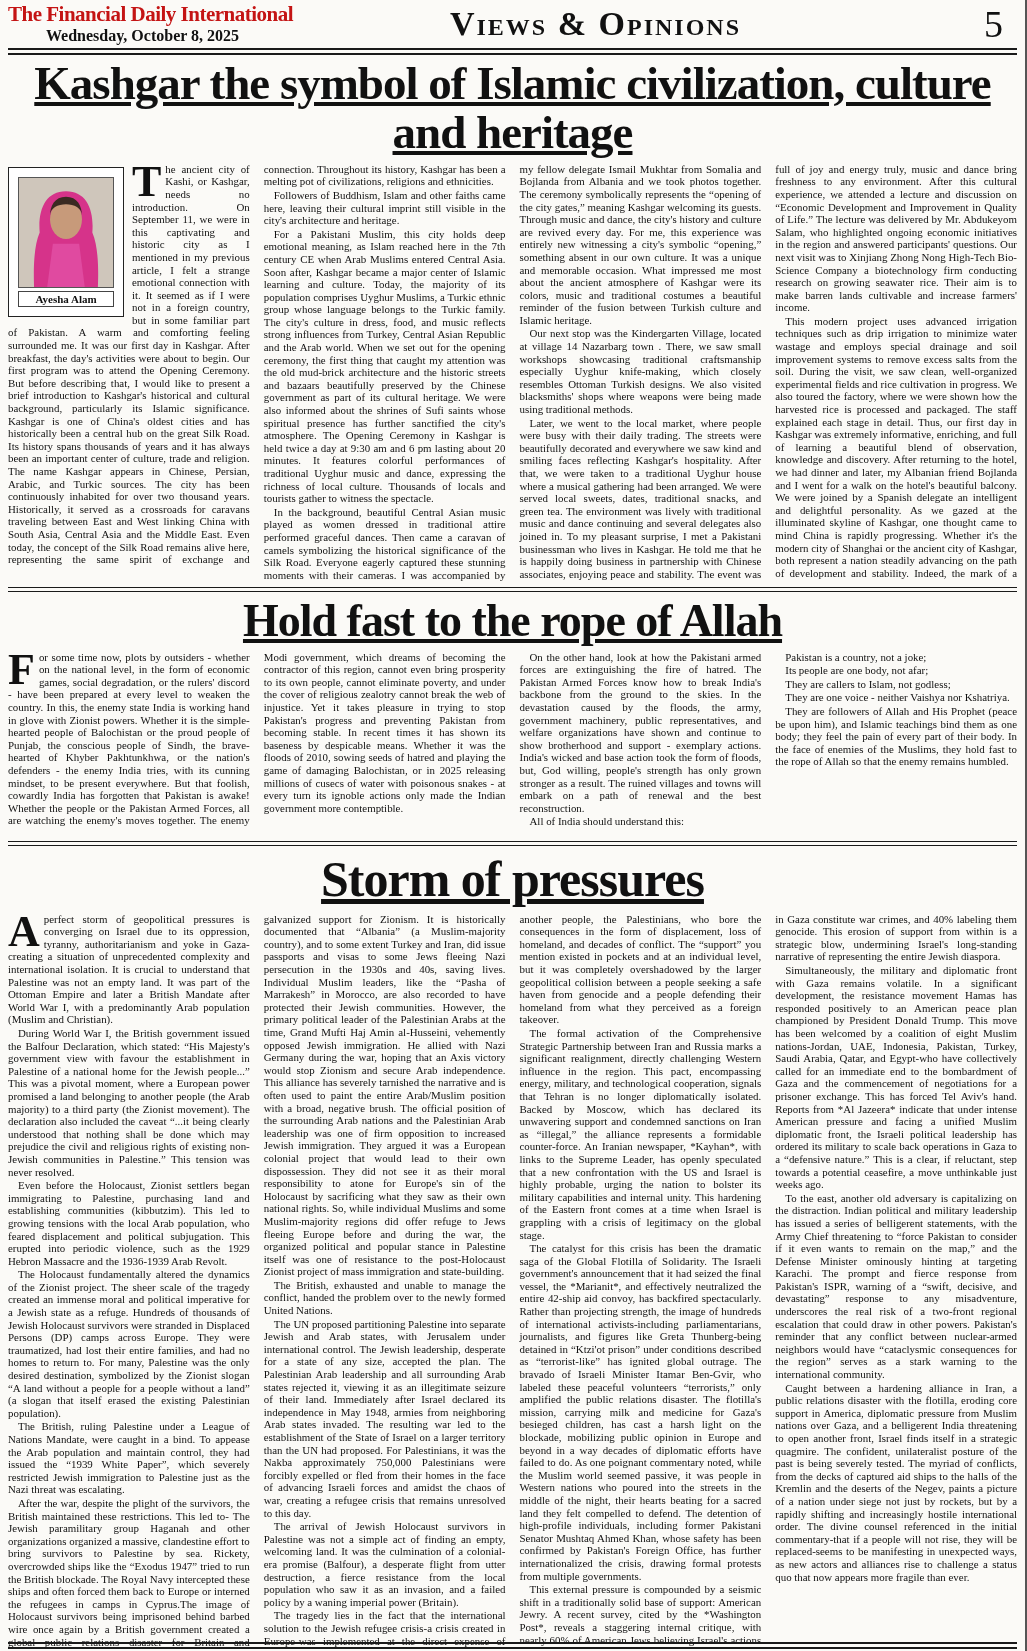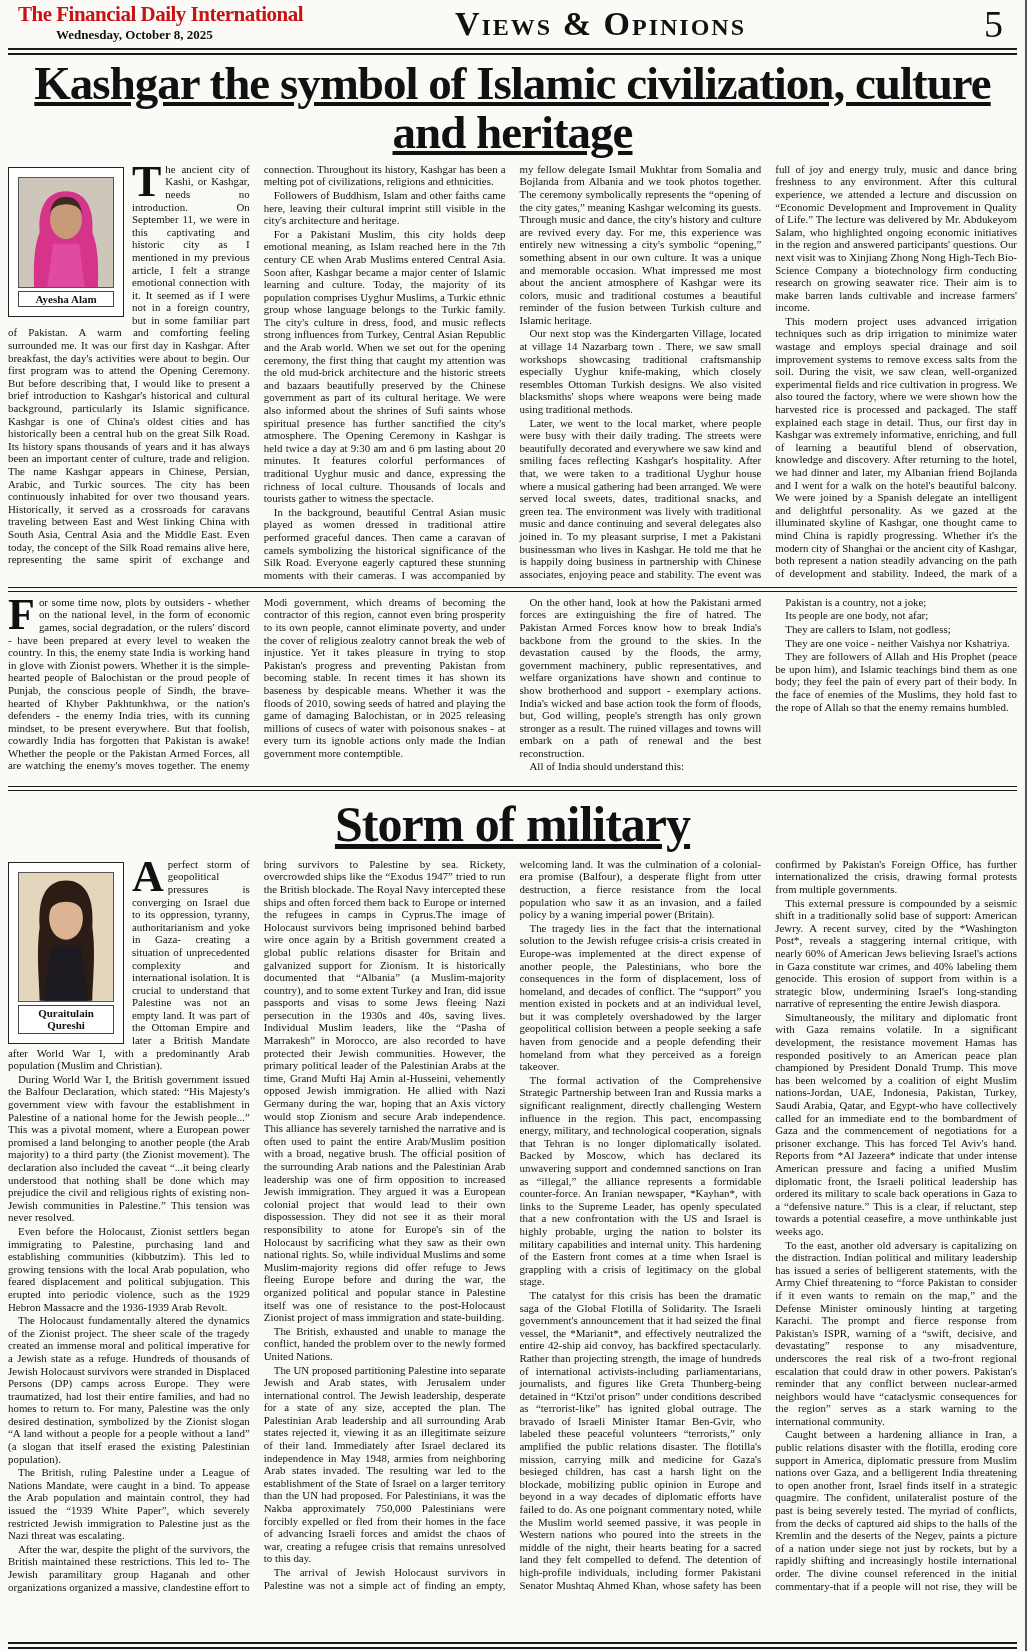--- a/index.html
+++ b/index.html
@@ -10,23 +10,23 @@
     background:#fbfaf7;
     color:#111;
     font-family:"Liberation Serif","DejaVu Serif",serif;
     overflow:hidden;
     box-sizing:border-box;
     padding:4px 8px 0 8px;
     border-right:2px solid #555;
   }
   
   .masthead{display:flex;align-items:flex-start;justify-content:space-between;height:42px;}
-  .mast-left{width:300px;margin-left:10px;}
+  .mast-left{width:300px;}
   .mast-title{font-weight:bold;font-size:21px;letter-spacing:-0.5px;line-height:1.0;}
-  .mast-date{font-weight:bold;font-size:13px;padding-left:38px;margin-top:2px;}
+  .mast-date{font-weight:bold;font-size:16px;padding-left:38px;margin-top:2px;}
   .mast-center{flex:1;text-align:center;font-variant:small-caps;font-size:34px;font-weight:700;letter-spacing:2px;line-height:40px;}
   .mast-right{width:120px;text-align:right;font-size:38px;line-height:40px;padding-right:14px;}
   .double-rule{height:3px;border-top:2px solid #1a1a1a;border-bottom:2px solid #1a1a1a;margin:2px 0 0 0;}
   
   .headline{font-weight:bold;text-align:center;margin:0;letter-spacing:-1px;text-decoration:underline;}
   .headline.h-a1{font-size:47px;line-height:1.04;margin:4px 0 6px 0;}
   .headline.h-a2{font-size:46px;line-height:1.02;margin:6px 0 6px 0;}
   .headline.h-a3{font-size:50px;line-height:1.02;margin:8px 0 8px 0;}
   
   .article-body{
@@ -94,50 +94,41 @@
           <p>Later, we went to the local market, where people were busy with their daily trading. The streets were beautifully decorated and everywhere we saw kind and smiling faces reflecting Kashgar's hospitality. After that, we were taken to a traditional Uyghur house where a musical gathering had been arranged. We were served local sweets, dates, traditional snacks, and green tea. The environment was lively with traditional music and dance continuing and several delegates also joined in. To my pleasant surprise, I met a Pakistani businessman who lives in Kashgar. He told me that he is happily doing business in partnership with Chinese associates, enjoying peace and stability. The event was full of joy and energy truly, music and dance bring freshness to any environment. After this cultural experience, we attended a lecture and discussion on “Economic Development and Improvement in Quality of Life.” The lecture was delivered by Mr. Abdukeyom Salam, who highlighted ongoing economic initiatives in the region and answered participants' questions. Our next visit was to Xinjiang Zhong Nong High-Tech Bio-Science Company a biotechnology firm conducting research on growing seawater rice. Their aim is to make barren lands cultivable and increase farmers' income.</p>
           <p>This modern project uses advanced irrigation techniques such as drip irrigation to minimize water wastage and employs special drainage and soil improvement systems to remove excess salts from the soil. During the visit, we saw clean, well-organized experimental fields and rice cultivation in progress. We also toured the factory, where we were shown how the harvested rice is processed and packaged. The staff explained each stage in detail. Thus, our first day in Kashgar was extremely informative, enriching, and full of learning a beautiful blend of observation, knowledge and discovery. After returning to the hotel, we had dinner and later, my Albanian friend Bojlanda and I went for a walk on the hotel's beautiful balcony. We were joined by a Spanish delegate an intelligent and delightful personality. As we gazed at the illuminated skyline of Kashgar, one thought came to mind China is rapidly progressing. Whether it's the modern city of Shanghai or the ancient city of Kashgar, both represent a nation steadily advancing on the path of development and stability. Indeed, the mark of a great nation is that it preserves its cultural and historical roots while moving forward with progress and innovation.</p>
         </div>
 
     </div>
   </section>
 
   <div class="divider"></div>
 
   <section>
+    <h1 class="headline h-a2">Hold fast to the rope of Allah</h1>
     <div class="article-body body-a2">
       <div class="paras">
           <p>For some time now, plots by outsiders - whether on the national level, in the form of economic games, social degradation, or the rulers' discord - have been prepared at every level to weaken the country. In this, the enemy state India is working hand in glove with Zionist powers. Whether it is the simple-hearted people of Balochistan or the proud people of Punjab, the conscious people of Sindh, the brave-hearted of Khyber Pakhtunkhwa, or the nation's defenders - the enemy India tries, with its cunning mindset, to be present everywhere. But that foolish, cowardly India has forgotten that Pakistan is awake! Whether the people or the Pakistan Armed Forces, all are watching the enemy's moves together. The enemy Modi government, which dreams of becoming the contractor of this region, cannot even bring prosperity to its own people, cannot eliminate poverty, and under the cover of religious zealotry cannot break the web of injustice. Yet it takes pleasure in trying to stop Pakistan's progress and preventing Pakistan from becoming stable. In recent times it has shown its baseness by despicable means. Whether it was the floods of 2010, sowing seeds of hatred and playing the game of damaging Balochistan, or in 2025 releasing millions of cusecs of water with poisonous snakes - at every turn its ignoble actions only made the Indian government more contemptible.</p>
           <p>On the other hand, look at how the Pakistani armed forces are extinguishing the fire of hatred. The Pakistan Armed Forces know how to break India's backbone from the ground to the skies. In the devastation caused by the floods, the army, government machinery, public representatives, and welfare organizations have shown and continue to show brotherhood and support - exemplary actions. India's wicked and base action took the form of floods, but, God willing, people's strength has only grown stronger as a result. The ruined villages and towns will embark on a path of renewal and the best reconstruction.</p>
           <p>All of India should understand this:</p>
           <p>Pakistan is a country, not a joke;</p>
           <p>Its people are one body, not afar;</p>
           <p>They are callers to Islam, not godless;</p>
           <p>They are one voice - neither Vaishya nor Kshatriya.</p>
           <p>They are followers of Allah and His Prophet (peace be upon him), and Islamic teachings bind them as one body; they feel the pain of every part of their body. In the face of enemies of the Muslims, they hold fast to the rope of Allah so that the enemy remains humbled.</p>
         </div>
 
     </div>
   </section>
 
   <div class="divider"></div>
 
   <section>
-    <h1 class="headline h-a3">Storm of military</h1>
+    <h1 class="headline h-a3">Storm of pressures</h1>
     <div class="article-body body-a3">
-      <div class="author-box">
-        <svg class="author-photo photo-svg" viewBox="0 0 100 136" aria-label="portrait">
-          <rect width="100" height="136" fill="#e3d6bc"></rect>
-          <path d="M50 8 C28 8 20 28 22 58 C18 84 22 120 22 136 L78 136 C78 120 82 84 78 58 C80 28 72 8 50 8 Z" fill="#2b1d15"></path>
-          <ellipse cx="50" cy="48" rx="18" ry="23" fill="#dcb493"></ellipse>
-          <path d="M32 44 C32 26 68 26 68 44 C68 32 62 20 50 20 C38 20 32 32 32 44 Z" fill="#2b1d15"></path>
-          <path d="M34 78 L66 78 L74 136 L26 136 Z" fill="#1d1a22"></path>
-        </svg>
-        <div class="author-name">Quraitulain Qureshi</div>
-      </div>
       <div class="paras">
           <p>A perfect storm of geopolitical pressures is converging on Israel due to its oppression, tyranny, authoritarianism and yoke in Gaza- creating a situation of unprecedented complexity and international isolation. It is crucial to understand that Palestine was not an empty land. It was part of the Ottoman Empire and later a British Mandate after World War I, with a predominantly Arab population (Muslim and Christian).</p>
           <p>During World War I, the British government issued the Balfour Declaration, which stated: “His Majesty's government view with favour the establishment in Palestine of a national home for the Jewish people...” This was a pivotal moment, where a European power promised a land belonging to another people (the Arab majority) to a third party (the Zionist movement). The declaration also included the caveat “...it being clearly understood that nothing shall be done which may prejudice the civil and religious rights of existing non-Jewish communities in Palestine.” This tension was never resolved.</p>
           <p>Even before the Holocaust, Zionist settlers began immigrating to Palestine, purchasing land and establishing communities (kibbutzim). This led to growing tensions with the local Arab population, who feared displacement and political subjugation. This erupted into periodic violence, such as the 1929 Hebron Massacre and the 1936-1939 Arab Revolt.</p>
           <p>The Holocaust fundamentally altered the dynamics of the Zionist project. The sheer scale of the tragedy created an immense moral and political imperative for a Jewish state as a refuge. Hundreds of thousands of Jewish Holocaust survivors were stranded in Displaced Persons (DP) camps across Europe. They were traumatized, had lost their entire families, and had no homes to return to. For many, Palestine was the only desired destination, symbolized by the Zionist slogan “A land without a people for a people without a land” (a slogan that itself erased the existing Palestinian population).</p>
           <p>The British, ruling Palestine under a League of Nations Mandate, were caught in a bind. To appease the Arab population and maintain control, they had issued the “1939 White Paper”, which severely restricted Jewish immigration to Palestine just as the Nazi threat was escalating.</p>
           <p>After the war, despite the plight of the survivors, the British maintained these restrictions. This led to- The Jewish paramilitary group Haganah and other organizations organized a massive, clandestine effort to bring survivors to Palestine by sea. Rickety, overcrowded ships like the “Exodus 1947” tried to run the British blockade. The Royal Navy intercepted these ships and often forced them back to Europe or interned the refugees in camps in Cyprus.The image of Holocaust survivors being imprisoned behind barbed wire once again by a British government created a global public relations disaster for Britain and galvanized support for Zionism. It is historically documented that “Albania” (a Muslim-majority country), and to some extent Turkey and Iran, did issue passports and visas to some Jews fleeing Nazi persecution in the 1930s and 40s, saving lives. Individual Muslim leaders, like the “Pasha of Marrakesh” in Morocco, are also recorded to have protected their Jewish communities. However, the primary political leader of the Palestinian Arabs at the time, Grand Mufti Haj Amin al-Husseini, vehemently opposed Jewish immigration. He allied with Nazi Germany during the war, hoping that an Axis victory would stop Zionism and secure Arab independence. This alliance has severely tarnished the narrative and is often used to paint the entire Arab/Muslim position with a broad, negative brush. The official position of the surrounding Arab nations and the Palestinian Arab leadership was one of firm opposition to increased Jewish immigration. They argued it was a European colonial project that would lead to their own dispossession. They did not see it as their moral responsibility to atone for Europe's sin of the Holocaust by sacrificing what they saw as their own national rights. So, while individual Muslims and some Muslim-majority regions did offer refuge to Jews fleeing Europe before and during the war, the organized political and popular stance in Palestine itself was one of resistance to the post-Holocaust Zionist project of mass immigration and state-building.</p>
           <p>The British, exhausted and unable to manage the conflict, handed the problem over to the newly formed United Nations.</p>
           <p>The UN proposed partitioning Palestine into separate Jewish and Arab states, with Jerusalem under international control. The Jewish leadership, desperate for a state of any size, accepted the plan. The Palestinian Arab leadership and all surrounding Arab states rejected it, viewing it as an illegitimate seizure of their land. Immediately after Israel declared its independence in May 1948, armies from neighboring Arab states invaded. The resulting war led to the establishment of the State of Israel on a larger territory than the UN had proposed. For Palestinians, it was the Nakba approximately 750,000 Palestinians were forcibly expelled or fled from their homes in the face of advancing Israeli forces and amidst the chaos of war, creating a refugee crisis that remains unresolved to this day.</p>
           <p>The arrival of Jewish Holocaust survivors in Palestine was not a simple act of finding an empty, welcoming land. It was the culmination of a colonial-era promise (Balfour), a desperate flight from utter destruction, a fierce resistance from the local population who saw it as an invasion, and a failed policy by a waning imperial power (Britain).</p>

